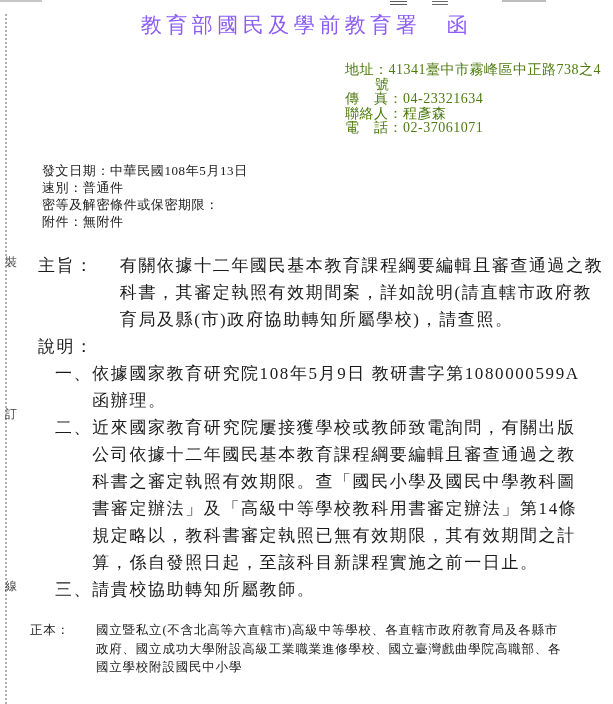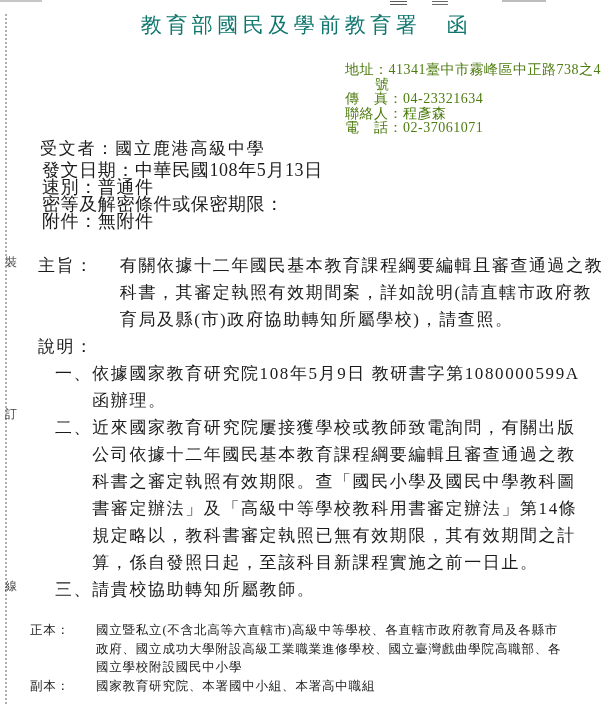--- a/index.html
+++ b/index.html
@@ -36,38 +36,38 @@
     background:transparent;
   }
   .margin-char.m1 { top:255px; }
   .margin-char.m2 { top:407px; }
   .margin-char.m3 { top:579px; }
 
   .title {
     position:absolute; top:11px; left:0; width:100%;
     text-align:center;
     font-size:21px; font-weight:normal;
-    letter-spacing:4.5px; color:#0f766e;
+    letter-spacing:4.5px; color:#8b5cf6;
   }
 
   .sender-info {
     position:absolute; left:345px; top:63px;
     font-size:14px; line-height:14.5px; letter-spacing:0.5px;
     color:#4d7c0f; white-space:nowrap;
   }
   .sender-info .wrap-indent { padding-left:30px; }
 
   .recipient {
     position:absolute; left:40px; top:137px;
     font-size:17px; letter-spacing:1.8px; white-space:nowrap;
   }
 
   .meta {
     position:absolute; left:42px; top:162px;
-    font-size:18px; line-height:17px; letter-spacing:0.6px;
+    font-size:13px; line-height:17px; letter-spacing:0.6px;
     white-space:nowrap;
   }
 
   .body-block {
     position:absolute; left:38px; top:252px;
     font-size:17px; line-height:27px; letter-spacing:1.6px;
   }
   .row { display:flex; align-items:flex-start;gap:26px; }
   .row .label { flex:none; white-space:nowrap; }
   .subject .text { flex:none; width:488px; }
@@ -102,21 +102,20 @@
   <h1 class="title">教育部國民及學前教育署　函</h1>
 
   <div class="sender-info">
     <div>地址：41341臺中市霧峰區中正路738之4</div>
     <div class="wrap-indent">號</div>
     <div>傳　真：04-23321634</div>
     <div>聯絡人：程彥森</div>
     <div>電　話：02-37061071</div>
   </div>
 
-  <div class="recipient">受文者：國立鹿港高級中學</div>
 
   <div class="meta">
     <div>發文日期：中華民國108年5月13日</div>
     <div>速別：普通件</div>
     <div>密等及解密條件或保密期限：</div>
     <div>附件：無附件</div>
   </div>
 
   <div class="body-block">
     <div class="row subject">
@@ -138,19 +137,15 @@
       <span class="no">三、</span>
       <span class="text">請貴校協助轉知所屬教師。</span>
     </div>
   </div>
 
   <div class="footer-block">
     <div class="row">
       <span class="label">正本：</span>
       <span class="text">國立暨私立(不含北高等六直轄市)高級中等學校、各直轄市政府教育局及各縣市政府、國立成功大學附設高級工業職業進修學校、國立臺灣戲曲學院高職部、各國立學校附設國民中小學</span>
     </div>
-    <div class="row">
-      <span class="label">副本：</span>
-      <span class="text">國家教育研究院、本署國中小組、本署高中職組</span>
-    </div>
   </div>
 
 </div>
 
 </body></html>

